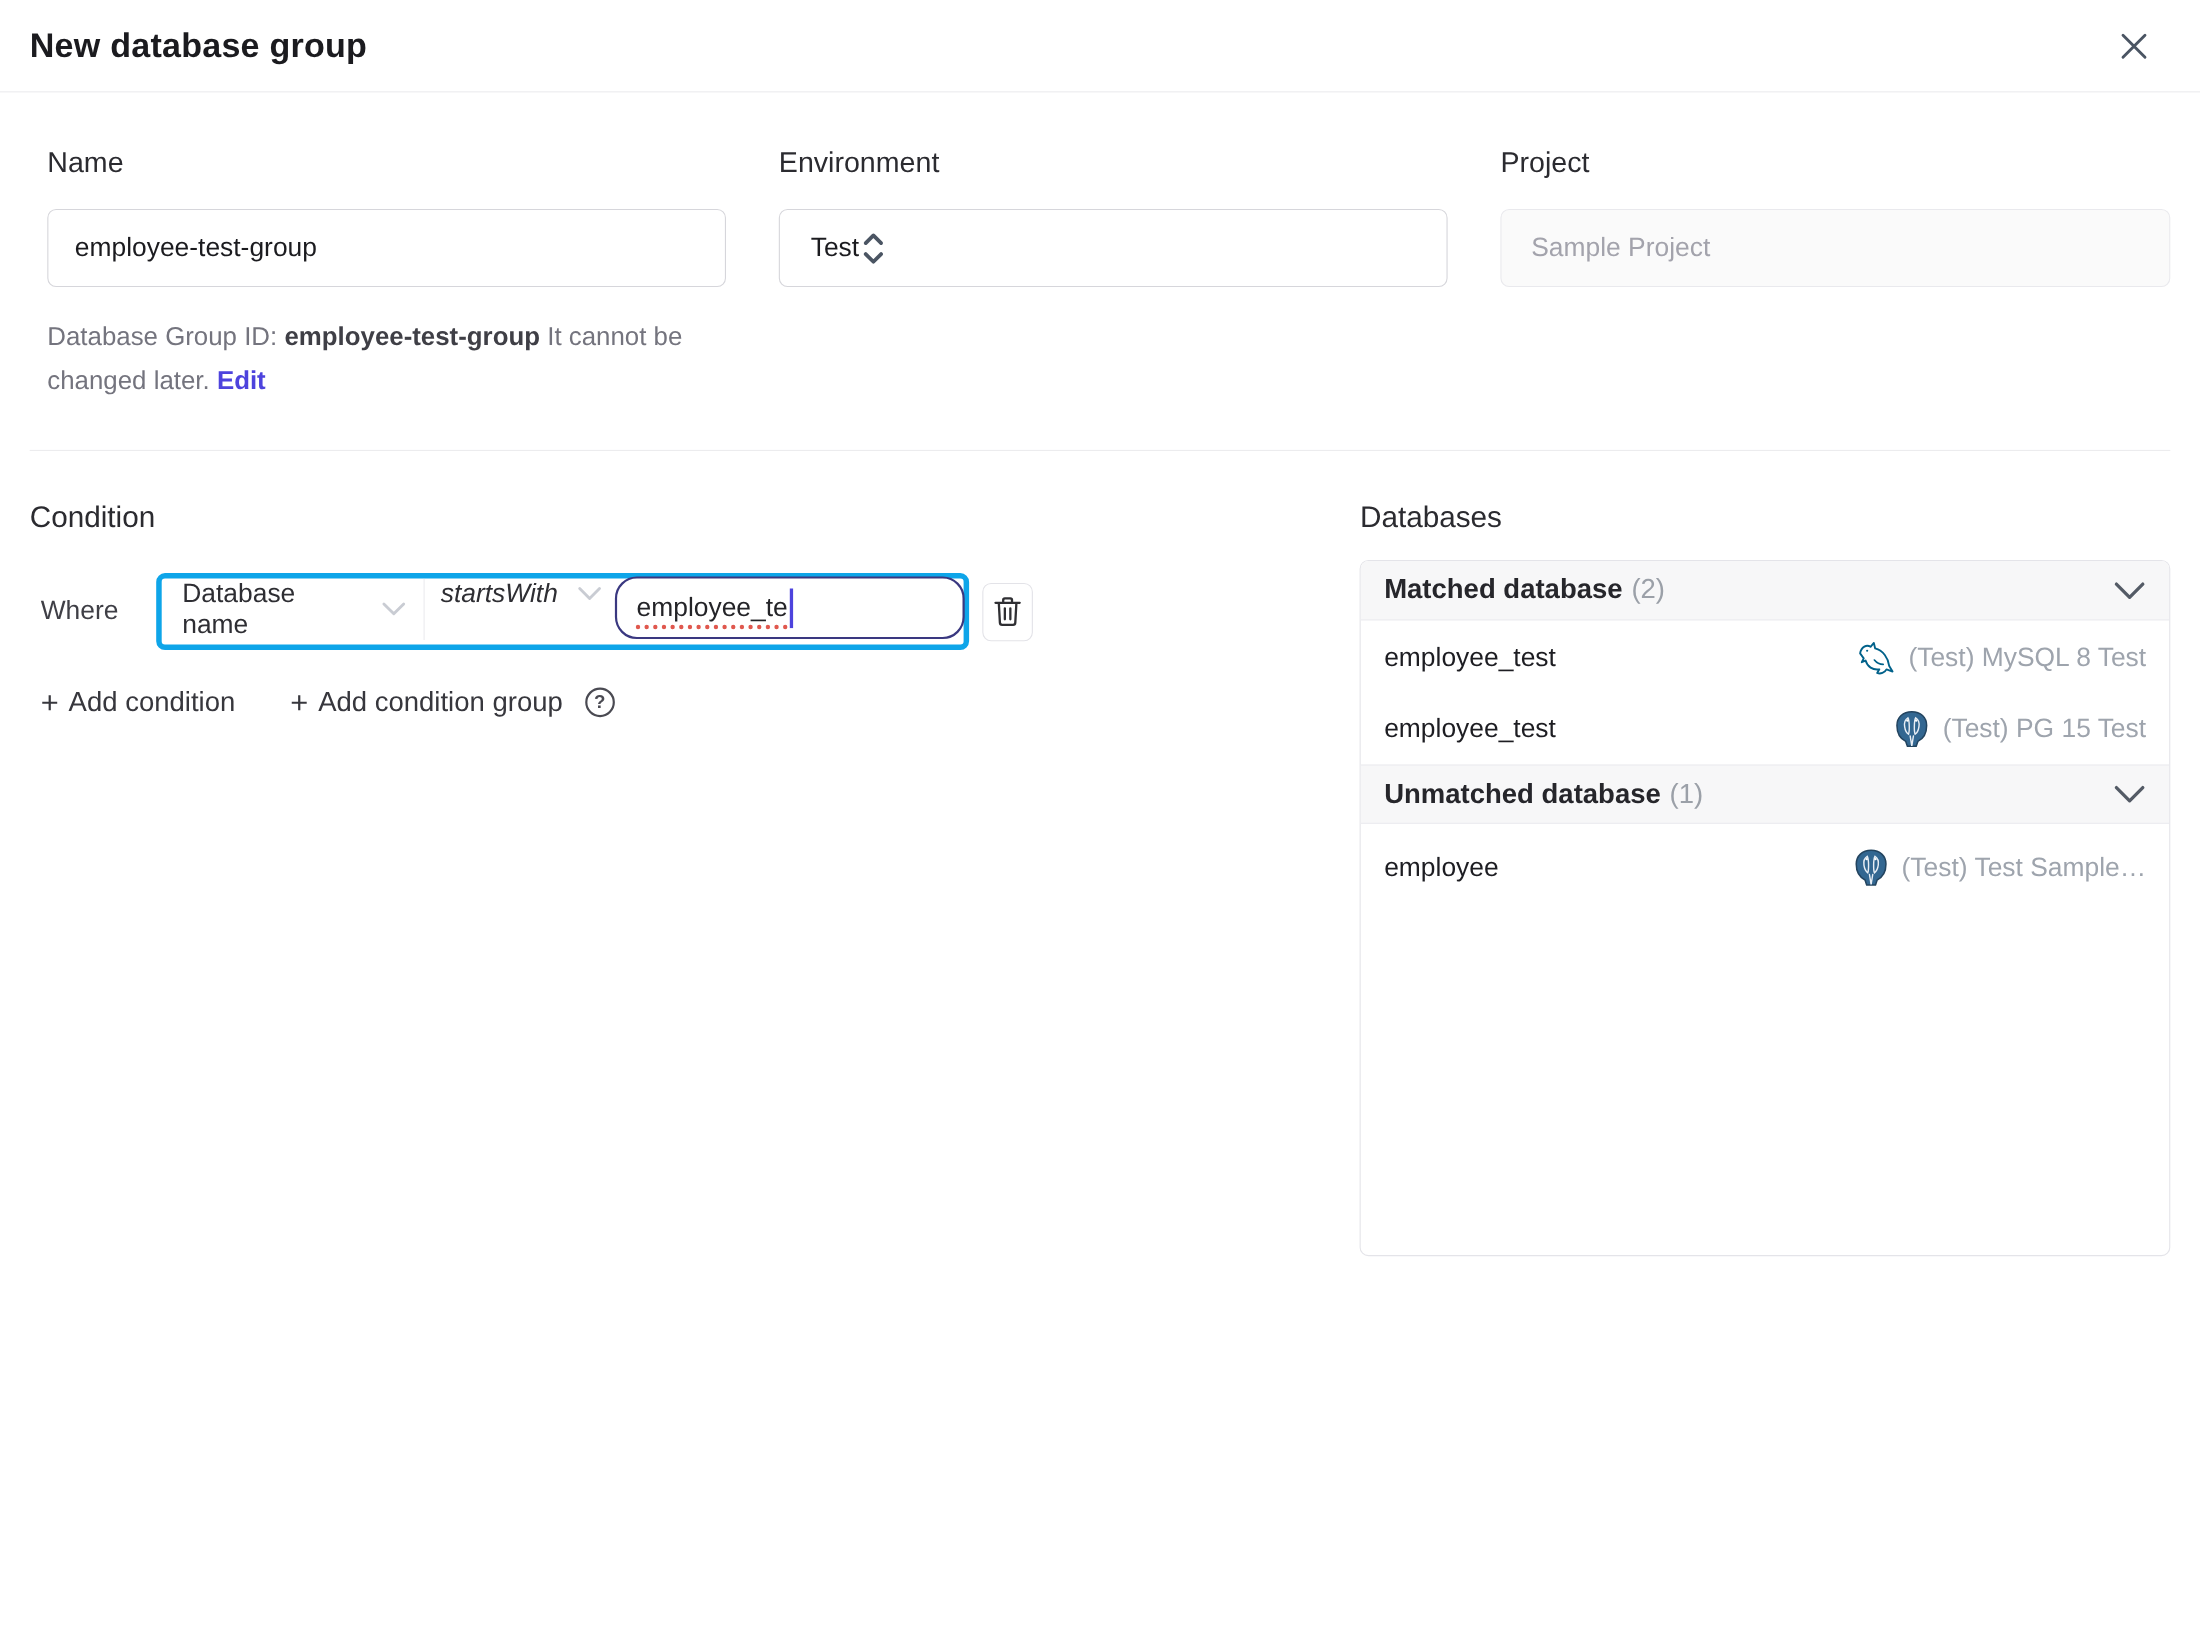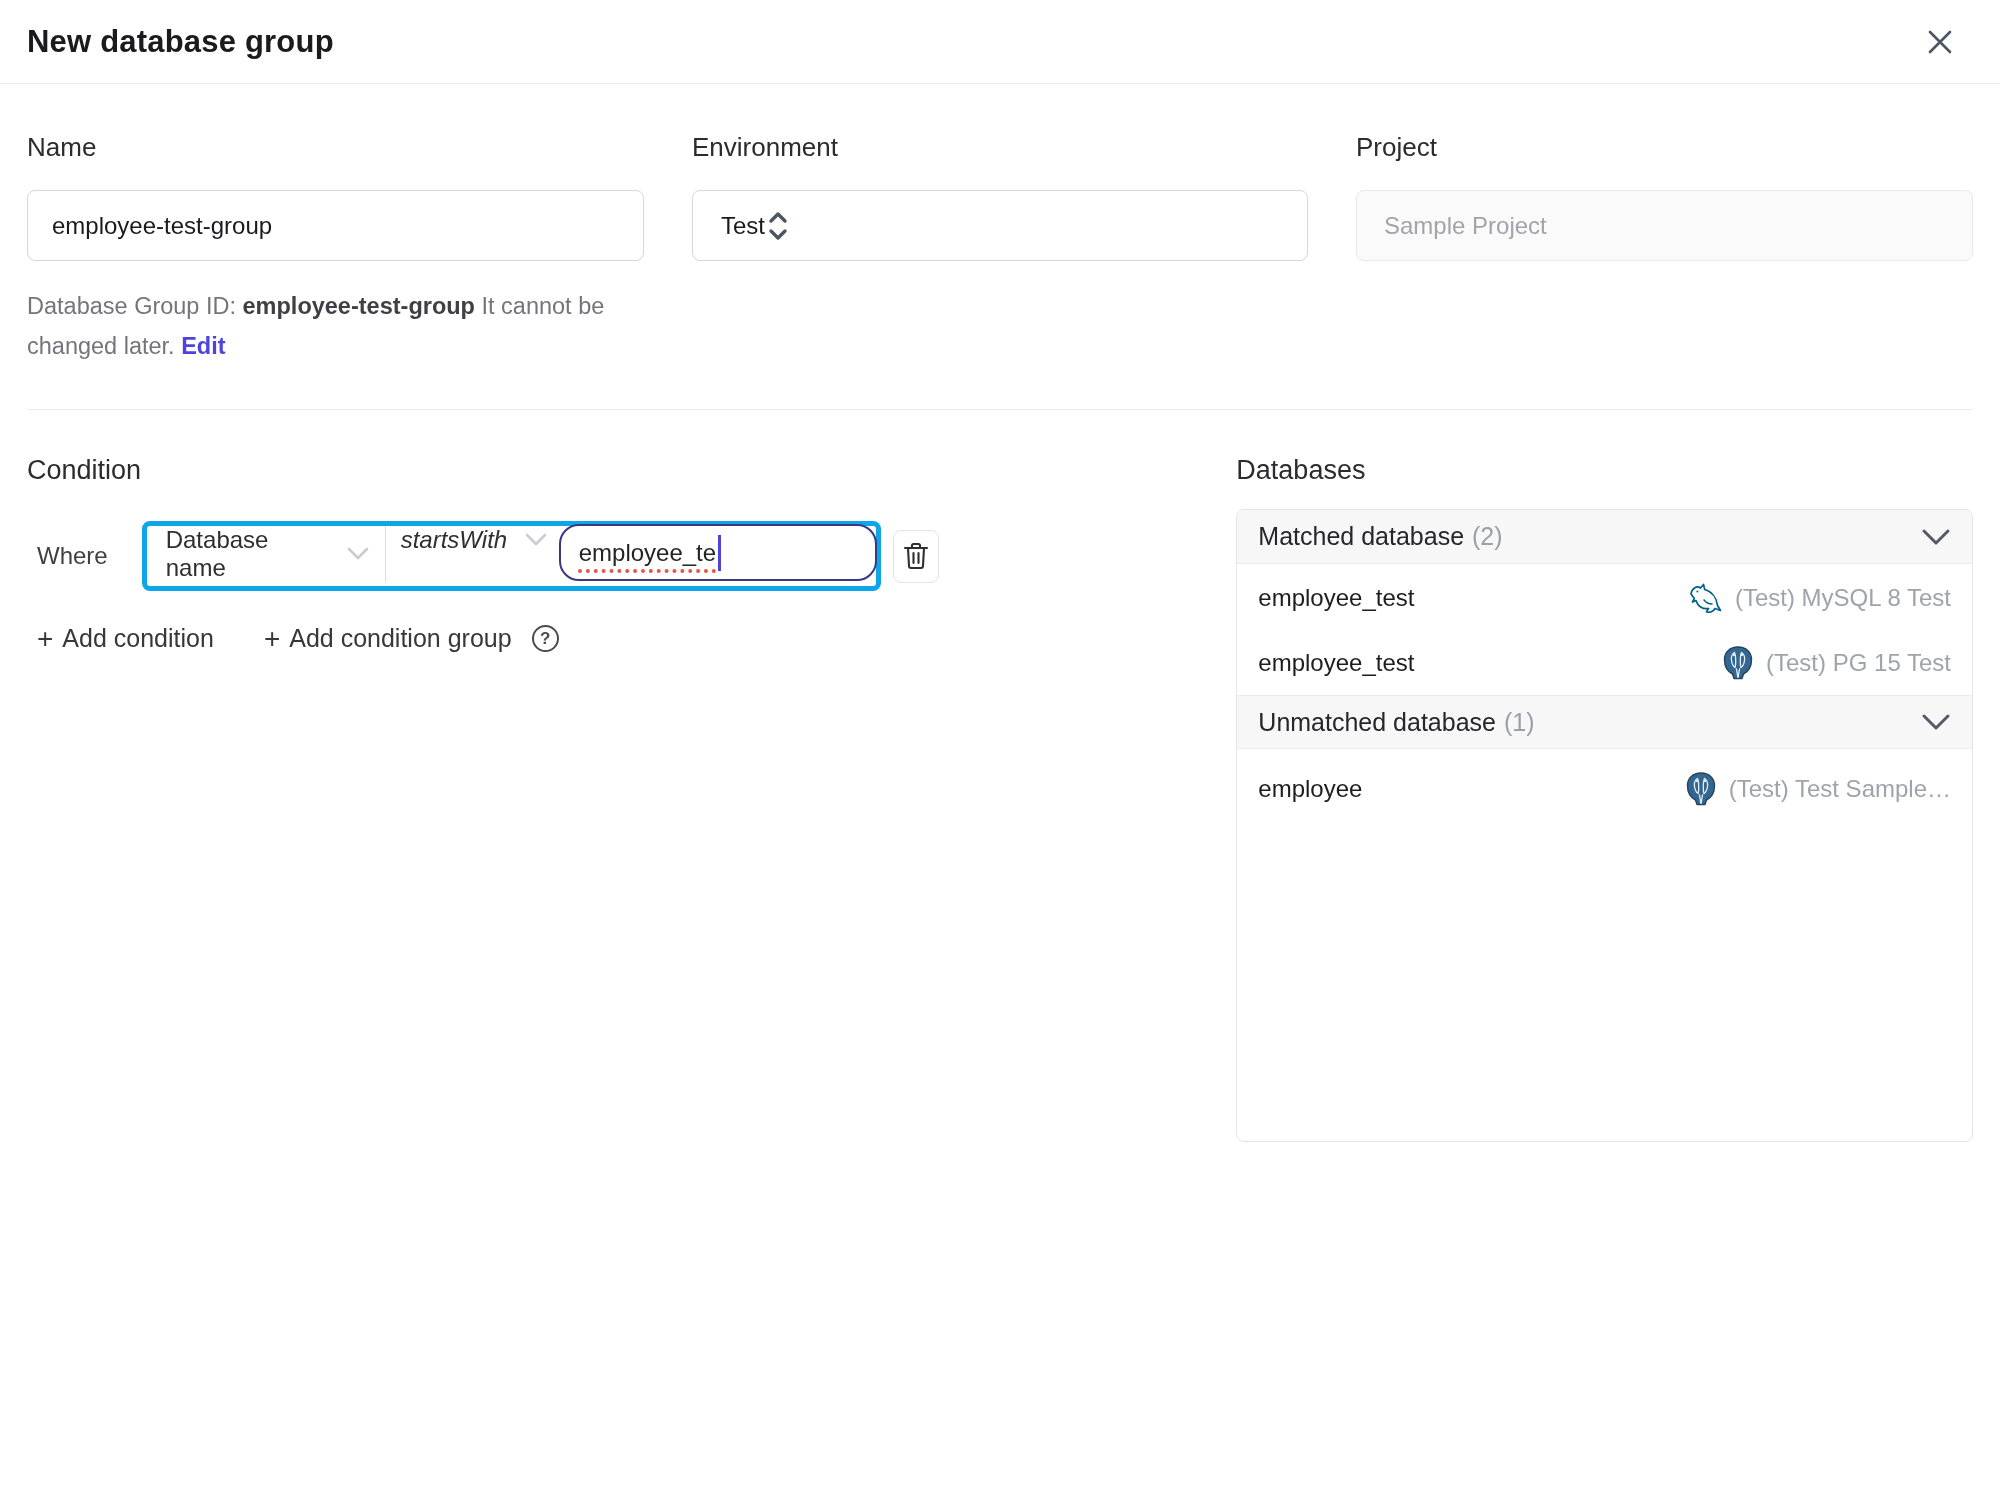--- a/index.html
+++ b/index.html
@@ -8,21 +8,21 @@
 
   
   .dlg-header { height:84px; display:flex; align-items:center;
     justify-content:space-between; padding:0 40px 0 27px;
     border-bottom:1px solid #ececee; }
   .dlg-title { font-size:31px; font-weight:600; color:#1b1b1f; letter-spacing:.2px; }
   .close-btn { width:40px; height:40px; display:flex; align-items:center;
     justify-content:center; cursor:pointer; background:none; border:none; }
 
   
-  .form-row { display:flex; gap:48px; padding:47px 27px 0 27px; }
+  .form-row { display:flex; gap:48px; padding:47px 27px 0 27px;margin-left:16px; }
   .col-a { width:617px; } .col-b { width:619px; } .col-c { width:620px; }
   .field-label { font-size:26px; color:#2b2b30; line-height:33px; margin-bottom:26px; }
   .text-input, .select-box, .disabled-box {
     width:100%; height:71px; border:1px solid #d6d6db; border-radius:8px;
     font-size:24px; color:#1b1b1f; background:#fff; }
   .text-input { padding:0 24px; outline:none; font-family:"Liberation Sans", sans-serif; }
   .select-box { display:flex; align-items:center; justify-content:flex-start;
     padding:0 24px 0 28px; cursor:pointer; }
   .disabled-box { display:flex; align-items:center; padding:0 27px;
     background:#fafafa; border-color:#e9e9ed; color:#a3a3ac; }
@@ -69,21 +69,21 @@
     display:inline-flex; align-items:center; justify-content:center;
     font-size:17px; font-weight:700; color:#4a4a52; margin-left:11px; cursor:pointer; }
 
   
   .db-panel { margin-top:22px; border:1px solid #e4e4e9; border-radius:8px;
     height:633px; overflow:hidden; background:#fff; }
   .db-group-header { height:54px; background:#f7f7f8; display:flex; align-items:center;
     justify-content:space-between; padding:0 21px; cursor:pointer;
     border-bottom:1px solid #ececf0; }
   .db-group-header.unmatched { border-top:1px solid #ececf0; }
-  .db-group-title { font-size:25px; font-weight:400; color:#26262b; }
+  .db-group-title { font-size:25px; font-weight:700; color:#26262b; }
   .db-group-count { font-weight:400; color:#9ba0a8; margin-left:8px; }
   .db-row { display:flex; align-items:center; justify-content:space-between; padding:0 21px;text-align:right; }
   .db-row.h1 { height:67px; } .db-row.h2 { height:64px; } .db-row.h3 { height:79px; }
   .db-name { font-size:24px; color:#1d1d22; }
   .db-instance { display:flex; align-items:center; gap:11px; font-size:24px;
     color:#9ea4ad; min-width:0; }
   .db-instance .inst-label { white-space:nowrap; overflow:hidden; text-overflow:ellipsis; }
   .icon-box { display:flex; align-items:center; justify-content:center; flex:0 0 auto; }
 </style>
 </head>

